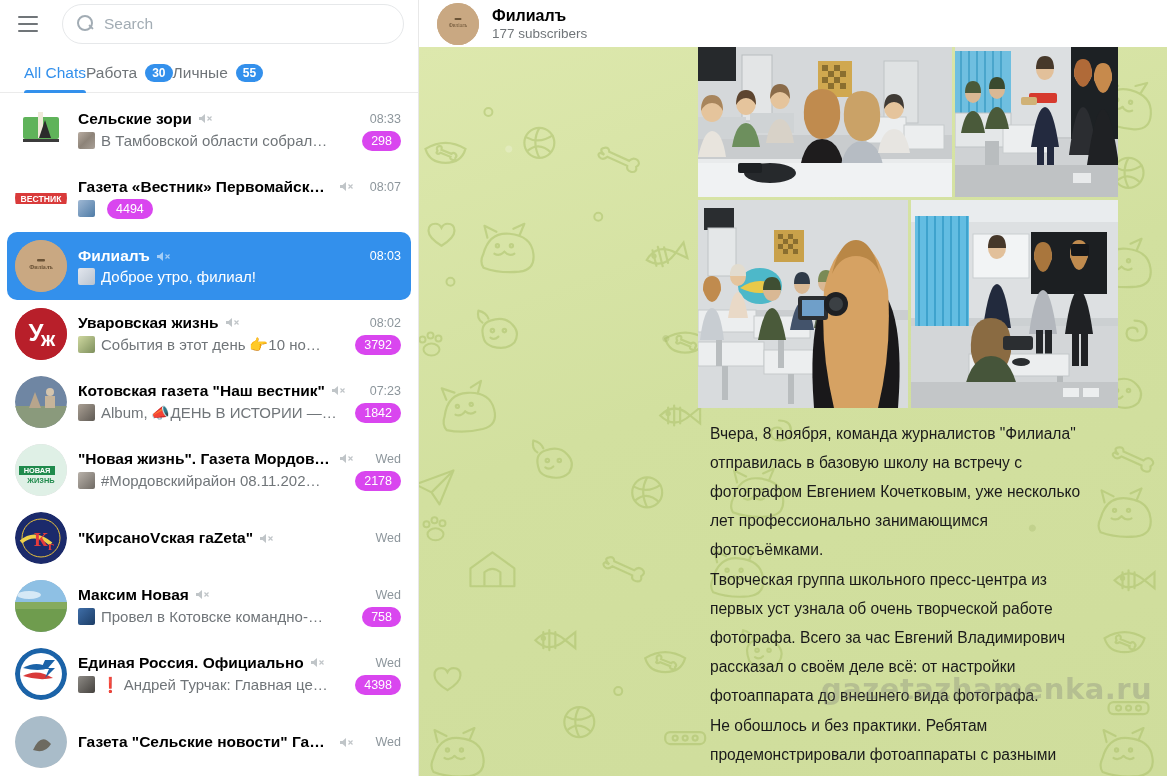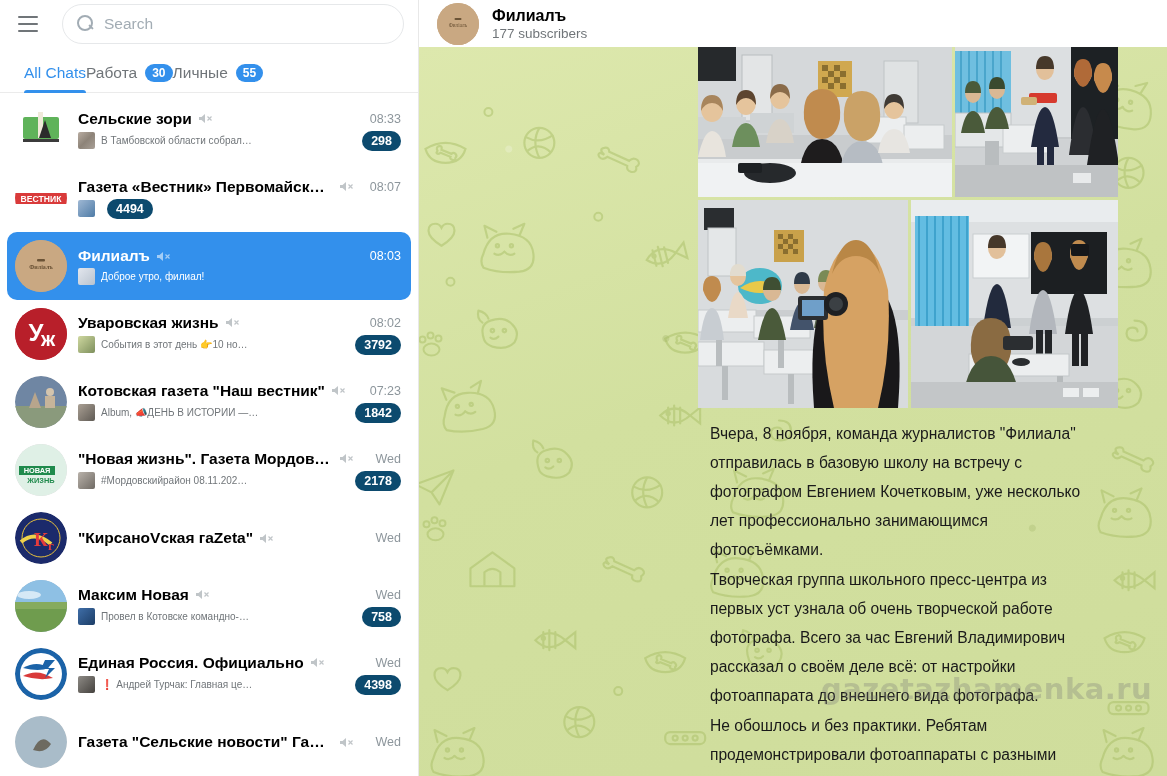--- a/index.html
+++ b/index.html
@@ -59,24 +59,24 @@
   .chat-title { font-size: 15.5px; font-weight: 600; color: #000;
                 white-space: nowrap; overflow: hidden; text-overflow: ellipsis; max-width: 255px; }
   .selected .chat-title { color: #fff; }
   .mute { width: 15px; height: 13px; flex: 0 0 15px; opacity: .55; position: relative; }
   .mute svg { display: block; }
   .chat-time { margin-left: auto; font-size: 12.5px; color: #8d969c; white-space: nowrap; padding-left: 4px;}
   .selected .chat-time { color: #fff; }
   .chat-line2 { display: flex; align-items: center; gap: 6px; }
   .thumb { width: 17px; height: 17px; flex: 0 0 17px; border-radius: 2px;
            background: linear-gradient(135deg,#b9ada2,#8d8378 50%,#a9a097); }
-  .chat-msg { font-size: 10px; color: #707579; white-space: nowrap; overflow: hidden;
+  .chat-msg { font-size: 15px; color: #707579; white-space: nowrap; overflow: hidden;
               text-overflow: ellipsis; flex: 1; min-width: 0; }
   .selected .chat-msg { color: #fff; font-weight: 500; }
-  .count { background: #0c4a6e; color: #fff; font-size: 12.5px; font-weight: 700;
+  .count { background: #d946ef; color: #fff; font-size: 12.5px; font-weight: 400;
            border-radius: 12px; padding: 2px 9px; min-width: 34px; text-align: center;
            line-height: 16px; margin-left: 6px; }
   .chat-row.partial { opacity: 1; }
 
   
   .chatpane { flex: 1; position: relative; height: 776px; overflow: hidden; background: #cfe0a8; }
   .ch-header { height: 47px; background: #fff; display: flex; align-items: center;
                padding: 0 18px 0 18px; gap: 13px; position: relative; z-index: 5; }
   .ch-avatar { width: 42px; height: 42px; border-radius: 50%; flex: 0 0 42px;
                background: #c9a882; display: flex; align-items: center; justify-content: center;

